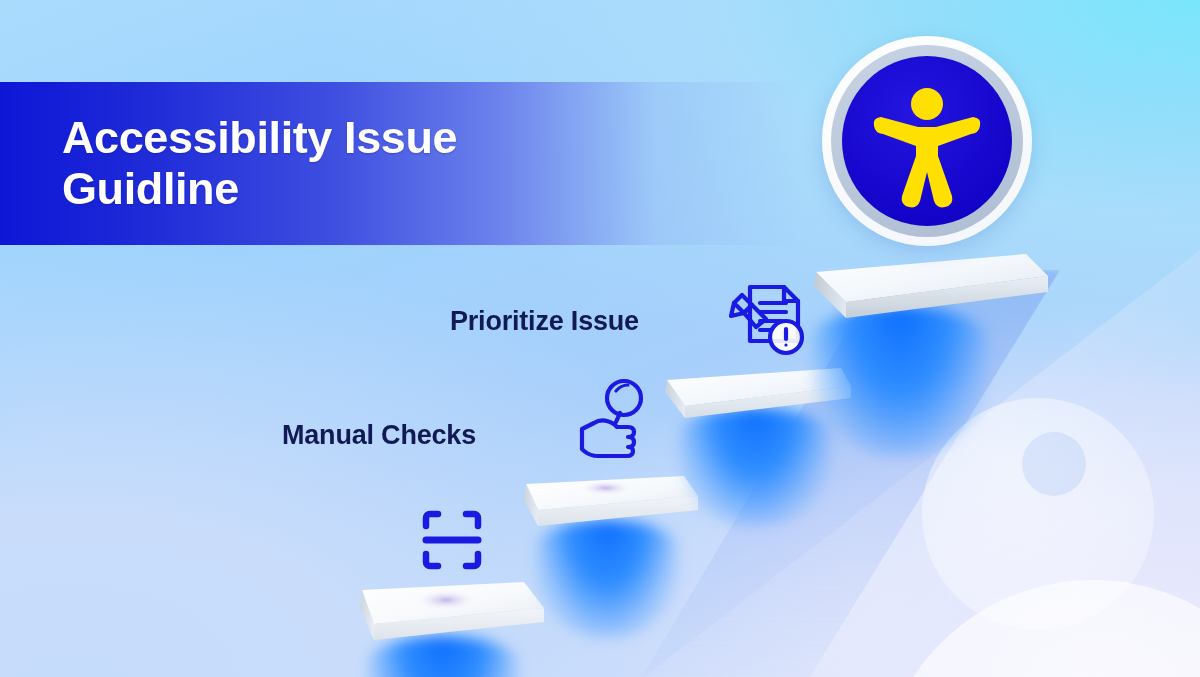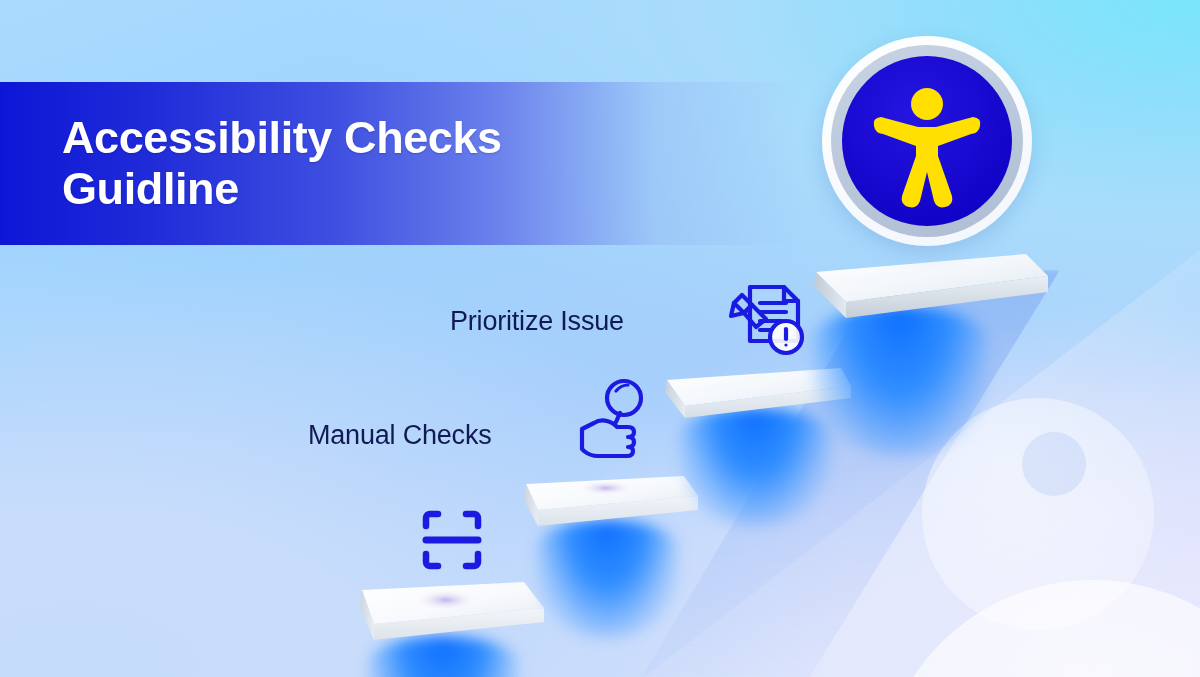--- a/index.html
+++ b/index.html
@@ -77,28 +77,28 @@
   .platform{position:absolute;}
   .platform .glow{
     position:absolute;left:50%;transform:translateX(-50%);
     border-radius:50% 50% 46% 46%/22% 22% 60% 60%;
     filter:blur(7px);
   }
   .slab{position:absolute;inset:0;}
 
   
   .step-label{
-    position:absolute;color:#111a54;font-weight:normal;font-size:27px;
+    position:absolute;color:#111a54;font-weight:bold;font-size:27px;
     letter-spacing:-0.2px;white-space:nowrap;
   }
   .step-icon{position:absolute;}
 
   #label-prioritize{left:450px;top:306px;}
   #icon-prioritize{left:726px;top:281px;width:80px;height:76px;}
-  #label-manual{left:308px;top:420px;text-align:right;}
+  #label-manual{left:282px;top:420px;text-align:right;}
   #icon-manual{left:576px;top:377px;width:78px;height:86px;}
   #label-automated{left:112px;top:532px;}
   #icon-automated{left:418px;top:506px;width:68px;height:68px;}
 </style>
 </head>
 <body>
 
 <div id="stage">
 
   <div id="bg-wedge"></div>
@@ -211,21 +211,21 @@
             <stop offset="1" stop-color="#e2e9f1"></stop>
         </linearGradient>
       </defs>
       <path d="M16 22 L226 4 L248 26 L46 52 Z" fill="url(#ptop)"></path>
       <path d="M46 52 L248 26 L248 42 L46 68 Z" fill="url(#pfront)"></path>
       <path d="M16 22 L46 52 L46 68 L14 36 Z" fill="url(#pside)"></path>
     </svg>
   </div>
 
   <div id="title-banner">
-    <div id="title-text">Accessibility Checks
+    <div id="title-text">Accessibility Issue
 Guidline</div>
   </div>
 
   <div id="accessibility-badge">
     <div class="ring"></div>
     <div class="ring-inner"></div>
     <svg viewBox="0 0 170 170">
       <defs>
         <radialGradient id="discg" cx="0.42" cy="0.32" r="0.78">
           <stop offset="0" stop-color="#2415e0"></stop>

